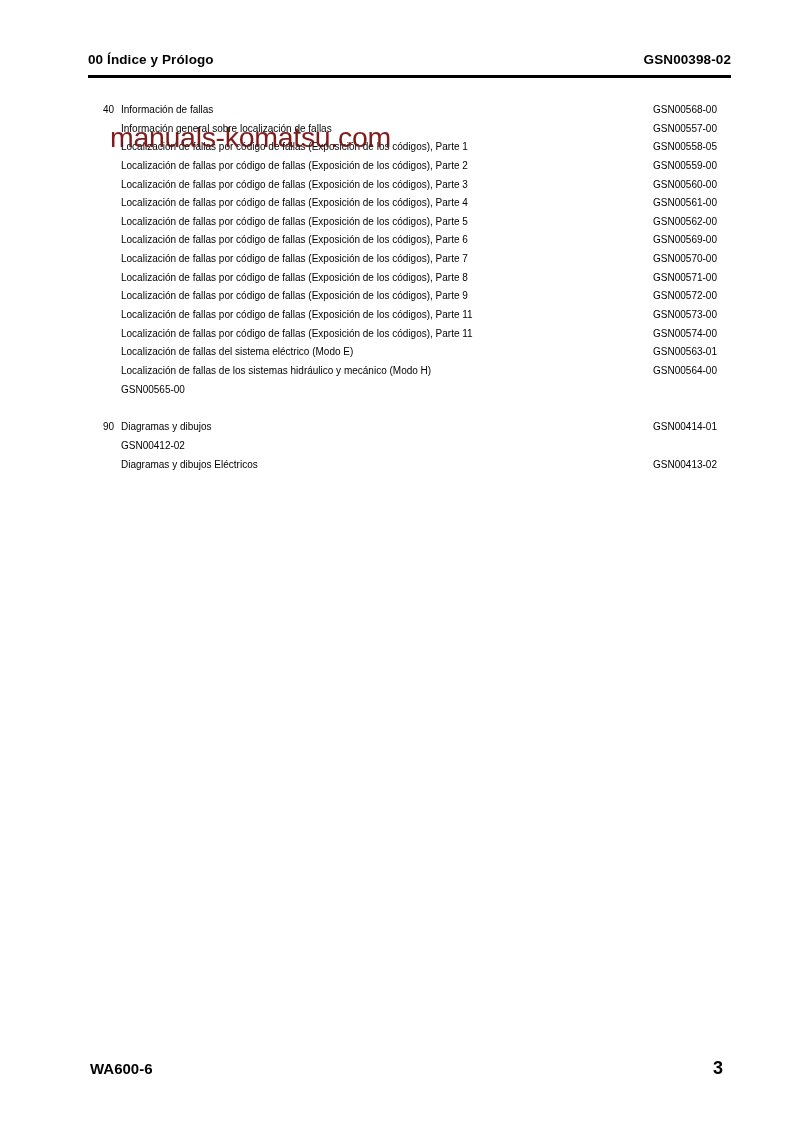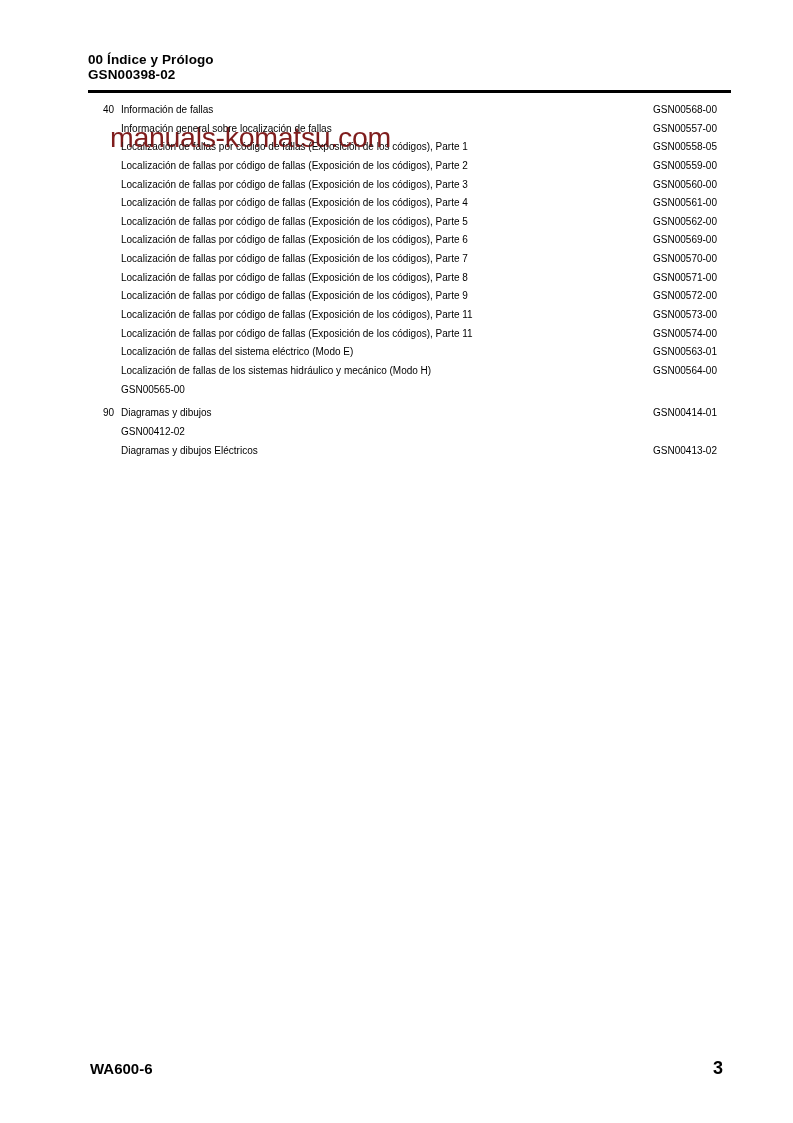--- a/index.html
+++ b/index.html
@@ -23,32 +23,31 @@
     right: 62px;
     top: 52px;
     display: flex;
     justify-content: space-between;
     align-items: baseline;
     font-size: 13.5px;
     font-weight: bold;
     padding-bottom: 8px;
     border-bottom: 3px solid #000000;
     letter-spacing: 0.1px;
-    flex-direction: column;
   }
 
   
   .toc {
     position: absolute;
     left: 103px;
     right: 76px;
     top: 101px;
   }
   .toc-section { margin: 0; }
-  .toc-section + .toc-section { margin-top: 5px; }
+  .toc-section + .toc-section { margin-top: 19px; }
   .toc-row {
     display: flex;
     align-items: baseline;
     height: 18.65px;
     font-size: 10px;
     line-height: 18.65px;
     white-space: nowrap;
   }
   .toc-num {
     flex: none;

